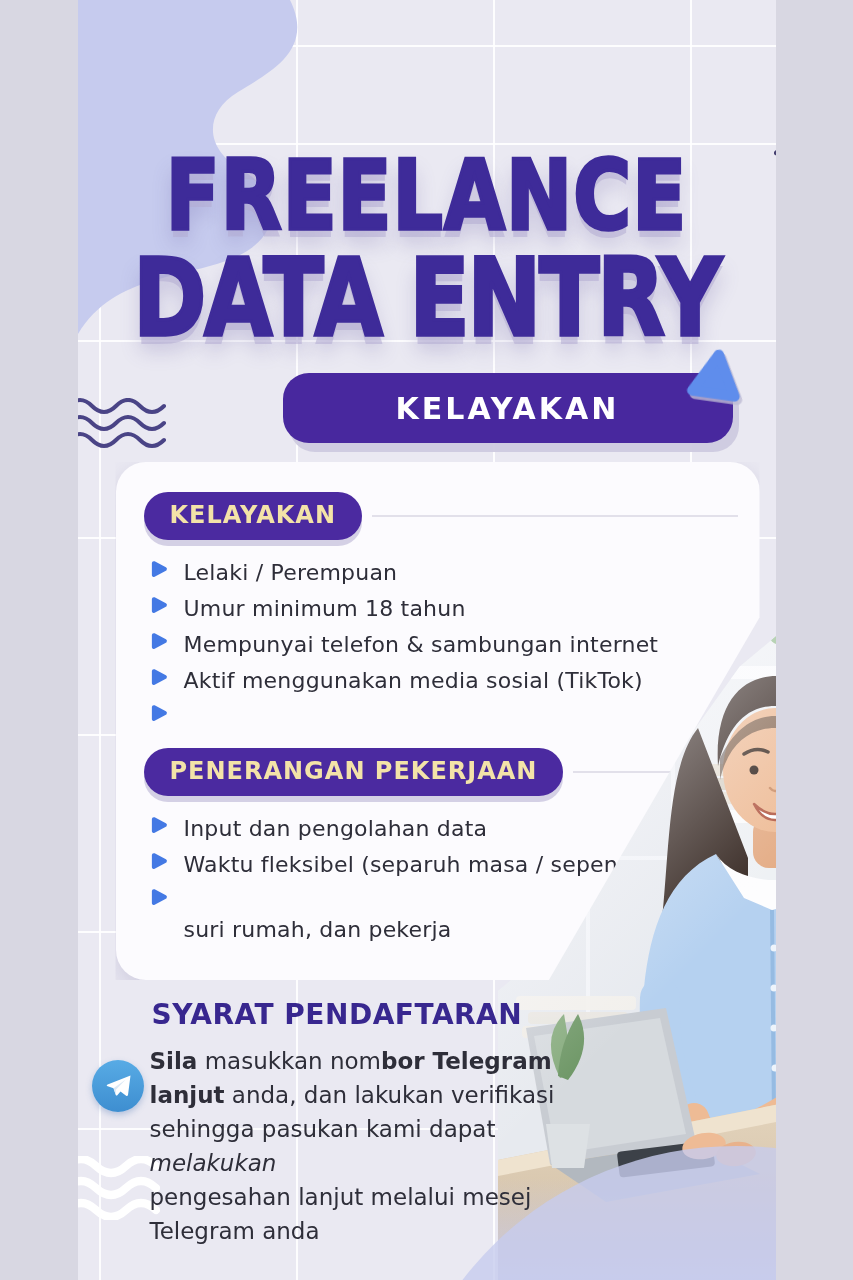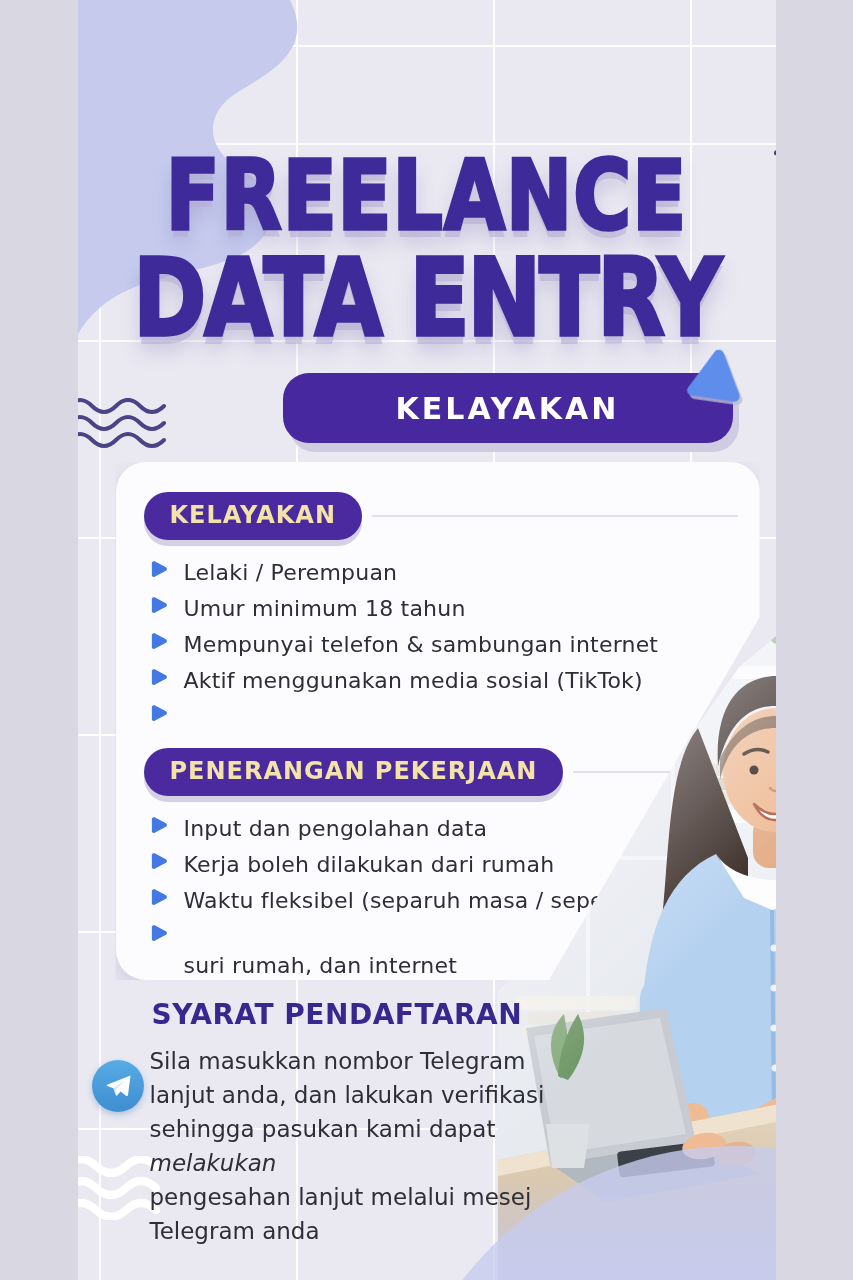--- a/index.html
+++ b/index.html
@@ -73,21 +73,21 @@
   #telegram-icon{
     position:absolute;left:14px;top:62px;width:52px;height:52px;border-radius:50%;
     background:linear-gradient(180deg,#58abe5,#3e8ed0);
     display:flex;align-items:center;justify-content:center;
     box-shadow:0 3px 6px rgba(80,120,180,.35);
   }
   #footer-note{
     position:absolute;left:72px;top:46px;width:420px;
     font-size:23px;line-height:1.48;color:#2e2e39;white-space:pre-line;
   }
-  .seg-bold{font-weight:normal;margin-top:16px;}
+  .seg-bold{font-weight:bold;margin-top:16px;}
   .seg-italic{font-style:italic;}
   
   #photo{
     left:420px;top:558px;width:433px;height:722px;z-index:1;
     clip-path:polygon(0 60%,8% 56%,20% 47%,32% 36%,44% 25%,56% 15%,70% 8%,85% 4%,100% 2%,100% 100%,0 100%);
   }
   #photo-fade{
     position:absolute;left:0;top:0;width:100%;height:100%;
     background:linear-gradient(135deg, rgba(252,251,254,.95) 0%, rgba(252,251,254,.45) 28%, rgba(252,251,254,0) 52%);
   }
@@ -323,28 +323,20 @@
 
           <li class="blist-item">
             <span class="bullet">
               <svg viewBox="0 0 24 24" width="18" height="18">
                 <polygon points="5,4 20,12 5,20" fill="#4479e4" stroke="#4479e4" stroke-width="5" stroke-linejoin="round"></polygon>
               </svg>
             </span>
             <span class="blist-text">Input dan pengolahan data</span>
           </li>
 
-          <li class="blist-item">
-            <span class="bullet">
-              <svg viewBox="0 0 24 24" width="18" height="18">
-                <polygon points="5,4 20,12 5,20" fill="#4479e4" stroke="#4479e4" stroke-width="5" stroke-linejoin="round"></polygon>
-              </svg>
-            </span>
-            <span class="blist-text">Kerja boleh dilakukan dari rumah</span>
-          </li>
 
           <li class="blist-item">
             <span class="bullet">
               <svg viewBox="0 0 24 24" width="18" height="18">
                 <polygon points="5,4 20,12 5,20" fill="#4479e4" stroke="#4479e4" stroke-width="5" stroke-linejoin="round"></polygon>
               </svg>
             </span>
             <span class="blist-text">Waktu fleksibel (separuh masa / sepenuh masa)</span>
           </li>
 
@@ -355,21 +347,21 @@
               </svg>
             </span>
           </li>
 
           <li class="blist-item">
             <span class="bullet" style="visibility: hidden;">
               <svg viewBox="0 0 24 24" width="18" height="18">
                 <polygon points="5,4 20,12 5,20" fill="#4479e4" stroke="#4479e4" stroke-width="5" stroke-linejoin="round"></polygon>
               </svg>
             </span>
-            <span class="blist-text">suri rumah, dan internet</span>
+            <span class="blist-text">suri rumah, dan pekerja</span>
           </li>
         </ul>
     </div>
 
   </div>
 
   <div id="footer" class="abs">
     <div id="footer-heading">SYARAT PENDAFTARAN</div>
     <div id="telegram-icon">
       <svg viewBox="0 0 24 24" width="30" height="30">

